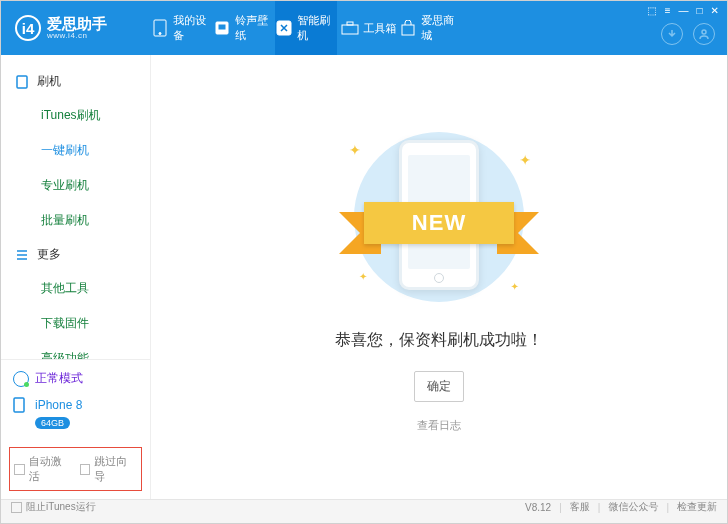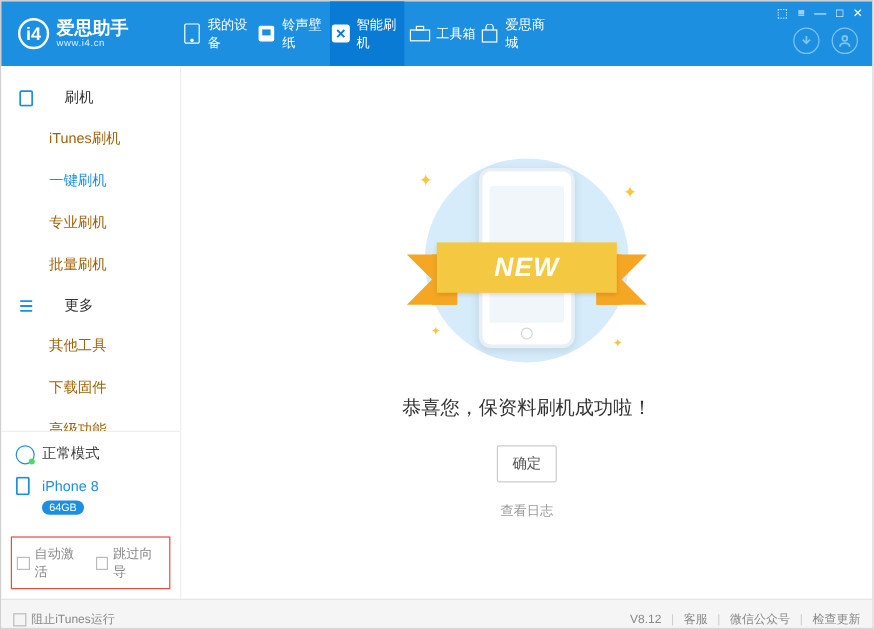--- a/index.html
+++ b/index.html
@@ -15,52 +15,52 @@
 .nav-icon{width:20px;height:18px;display:flex;align-items:center;justify-content:center}
 .nav-icon svg{fill:#fff;stroke:#fff}
 .topright{position:absolute;right:8px;top:4px;display:flex;gap:8px;font-size:10px;align-items:center}
 .topright span{cursor:pointer}
 .midright{position:absolute;right:12px;top:22px;display:flex;gap:10px}
 .circ-btn{width:22px;height:22px;border:1.5px solid #7fc3f0;border-radius:50%;display:flex;align-items:center;justify-content:center;cursor:pointer}
 .circ-btn svg{stroke:#7fc3f0;fill:none;stroke-width:1.5}
 .body{display:flex;height:calc(100% - 54px - 24px)}
 .sidebar{width:150px;border-right:1px solid #eee;display:flex;flex-direction:column;font-size:12px}
 .sb-scroll{flex:1;overflow:auto;padding-top:10px}
-.sb-group{display:flex;align-items:center;padding:8px 14px;color:#333;gap:25px}
+.sb-group{display:flex;align-items:center;padding:8px 14px;color:#333;gap:8px}
 .sb-group-icon{width:14px;height:14px;display:flex;align-items:center;justify-content:center;color:#1d8fe1}
 .sb-group-icon svg{stroke:#1d8fe1;fill:none;stroke-width:1.5}
-.sb-item{padding:9px 14px 9px 40px;color:#a16207;cursor:pointer}
+.sb-item{padding:9px 14px 9px 40px;color:#15803d;cursor:pointer}
 .sb-item.active{color:#1d8fe1}
 .sb-bottom{border-top:1px solid #eee;padding:10px 12px}
-.sb-mode{display:flex;align-items:center;gap:6px;color:#404040;font-size:12px;margin-bottom:10px}
+.sb-mode{display:flex;align-items:center;gap:6px;color:#6d28d9;font-size:12px;margin-bottom:10px}
 .sb-mode-icon{width:16px;height:16px;border:1.5px solid #1d8fe1;border-radius:50%;position:relative}
 .sb-mode-icon:after{content:"";position:absolute;width:5px;height:5px;background:#4cd964;border-radius:50%;right:-1px;bottom:-1px}
 .sb-device{display:flex;align-items:center;gap:6px;color:#1d8fe1;font-size:12px}
 .sb-device-icon{width:16px;height:16px}
 .sb-device-icon svg{stroke:#1d8fe1;fill:none;stroke-width:1.5}
 .sb-badge{background:#1d8fe1;color:#fff;font-size:9px;padding:1px 6px;border-radius:8px;margin-left:22px;margin-top:4px;display:inline-block}
 .sb-checks{border:1.5px solid #e74c3c;margin:8px;padding:6px 4px;display:flex;gap:8px}
 .chk{display:flex;align-items:center;gap:4px;font-size:11px;color:#888;cursor:pointer}
 .chk-box{width:11px;height:11px;border:1px solid #bbb}
 .main{flex:1;display:flex;flex-direction:column;align-items:center;justify-content:center;padding:20px;position:relative}
 .illus{width:220px;height:190px;position:relative;margin-bottom:18px}
 .illus-circle{position:absolute;width:170px;height:170px;background:#d6ecfa;border-radius:50%;left:25px;top:10px}
 .illus-phone{position:absolute;width:80px;height:150px;background:#fff;border:3px solid #e8f0f5;border-radius:10px;left:70px;top:18px;box-shadow:0 2px 8px rgba(0,0,0,.1)}
 .illus-phone:before{content:"";position:absolute;left:6px;right:6px;top:12px;bottom:18px;background:#f0f6fa;border-radius:2px}
 .illus-phone:after{content:"";position:absolute;width:8px;height:8px;border:1.5px solid #d0d8dd;border-radius:50%;left:50%;bottom:4px;transform:translateX(-50%)}
 .illus-ribbon{position:absolute;left:10px;right:10px;top:80px;height:42px;display:flex;align-items:center;justify-content:center}
 .illus-ribbon:before,.illus-ribbon:after{content:"";position:absolute;width:0;height:0;border:21px solid #f5a623;top:10px}
 .illus-ribbon:before{left:0;border-left-color:transparent}
 .illus-ribbon:after{right:0;border-right-color:transparent}
-.illus-ribbon-main{position:relative;background:#f5c842;height:42px;width:150px;display:flex;align-items:center;justify-content:center;color:#fff;font-weight:bold;font-size:22px;font-style:italic;letter-spacing:1px;z-index:2;box-shadow:0 2px 4px rgba(0,0,0,.15)}
+.illus-ribbon-main{position:relative;background:#f5c842;height:42px;width:150px;display:flex;align-items:center;justify-content:center;color:#fff;font-weight:bold;font-size:22px;letter-spacing:1px;z-index:2;box-shadow:0 2px 4px rgba(0,0,0,.15)}
 .sparkle{position:absolute;color:#f5c842;font-size:14px}
 .msg{font-size:16px;color:#333;margin-bottom:20px}
 .btn{padding:6px 12px;background:#fff;border:1px solid #ccc;border-radius:2px;font-size:12px;cursor:pointer;color:#555;margin-bottom:16px}
 .loglink{font-size:11px;color:#999;cursor:pointer}
-.footer{height:24px;background:#f5f5f5;border-top:1px solid #e5e5e5;display:flex;align-items:flex-end;padding:0 10px;font-size:10px;color:#888}
+.footer{height:24px;background:#f5f5f5;border-top:1px solid #e5e5e5;display:flex;align-items:flex-start;padding:0 10px;font-size:10px;color:#888}
 .footer .chk{font-size:10px}
 .footer-right{margin-left:auto;display:flex;gap:8px;align-items:center}
 .footer-right span{cursor:pointer}
 .sep{color:#ccc}
 </style>
 </head>
 <body>
 
 <div class="header">
   <div class="logo-area">

